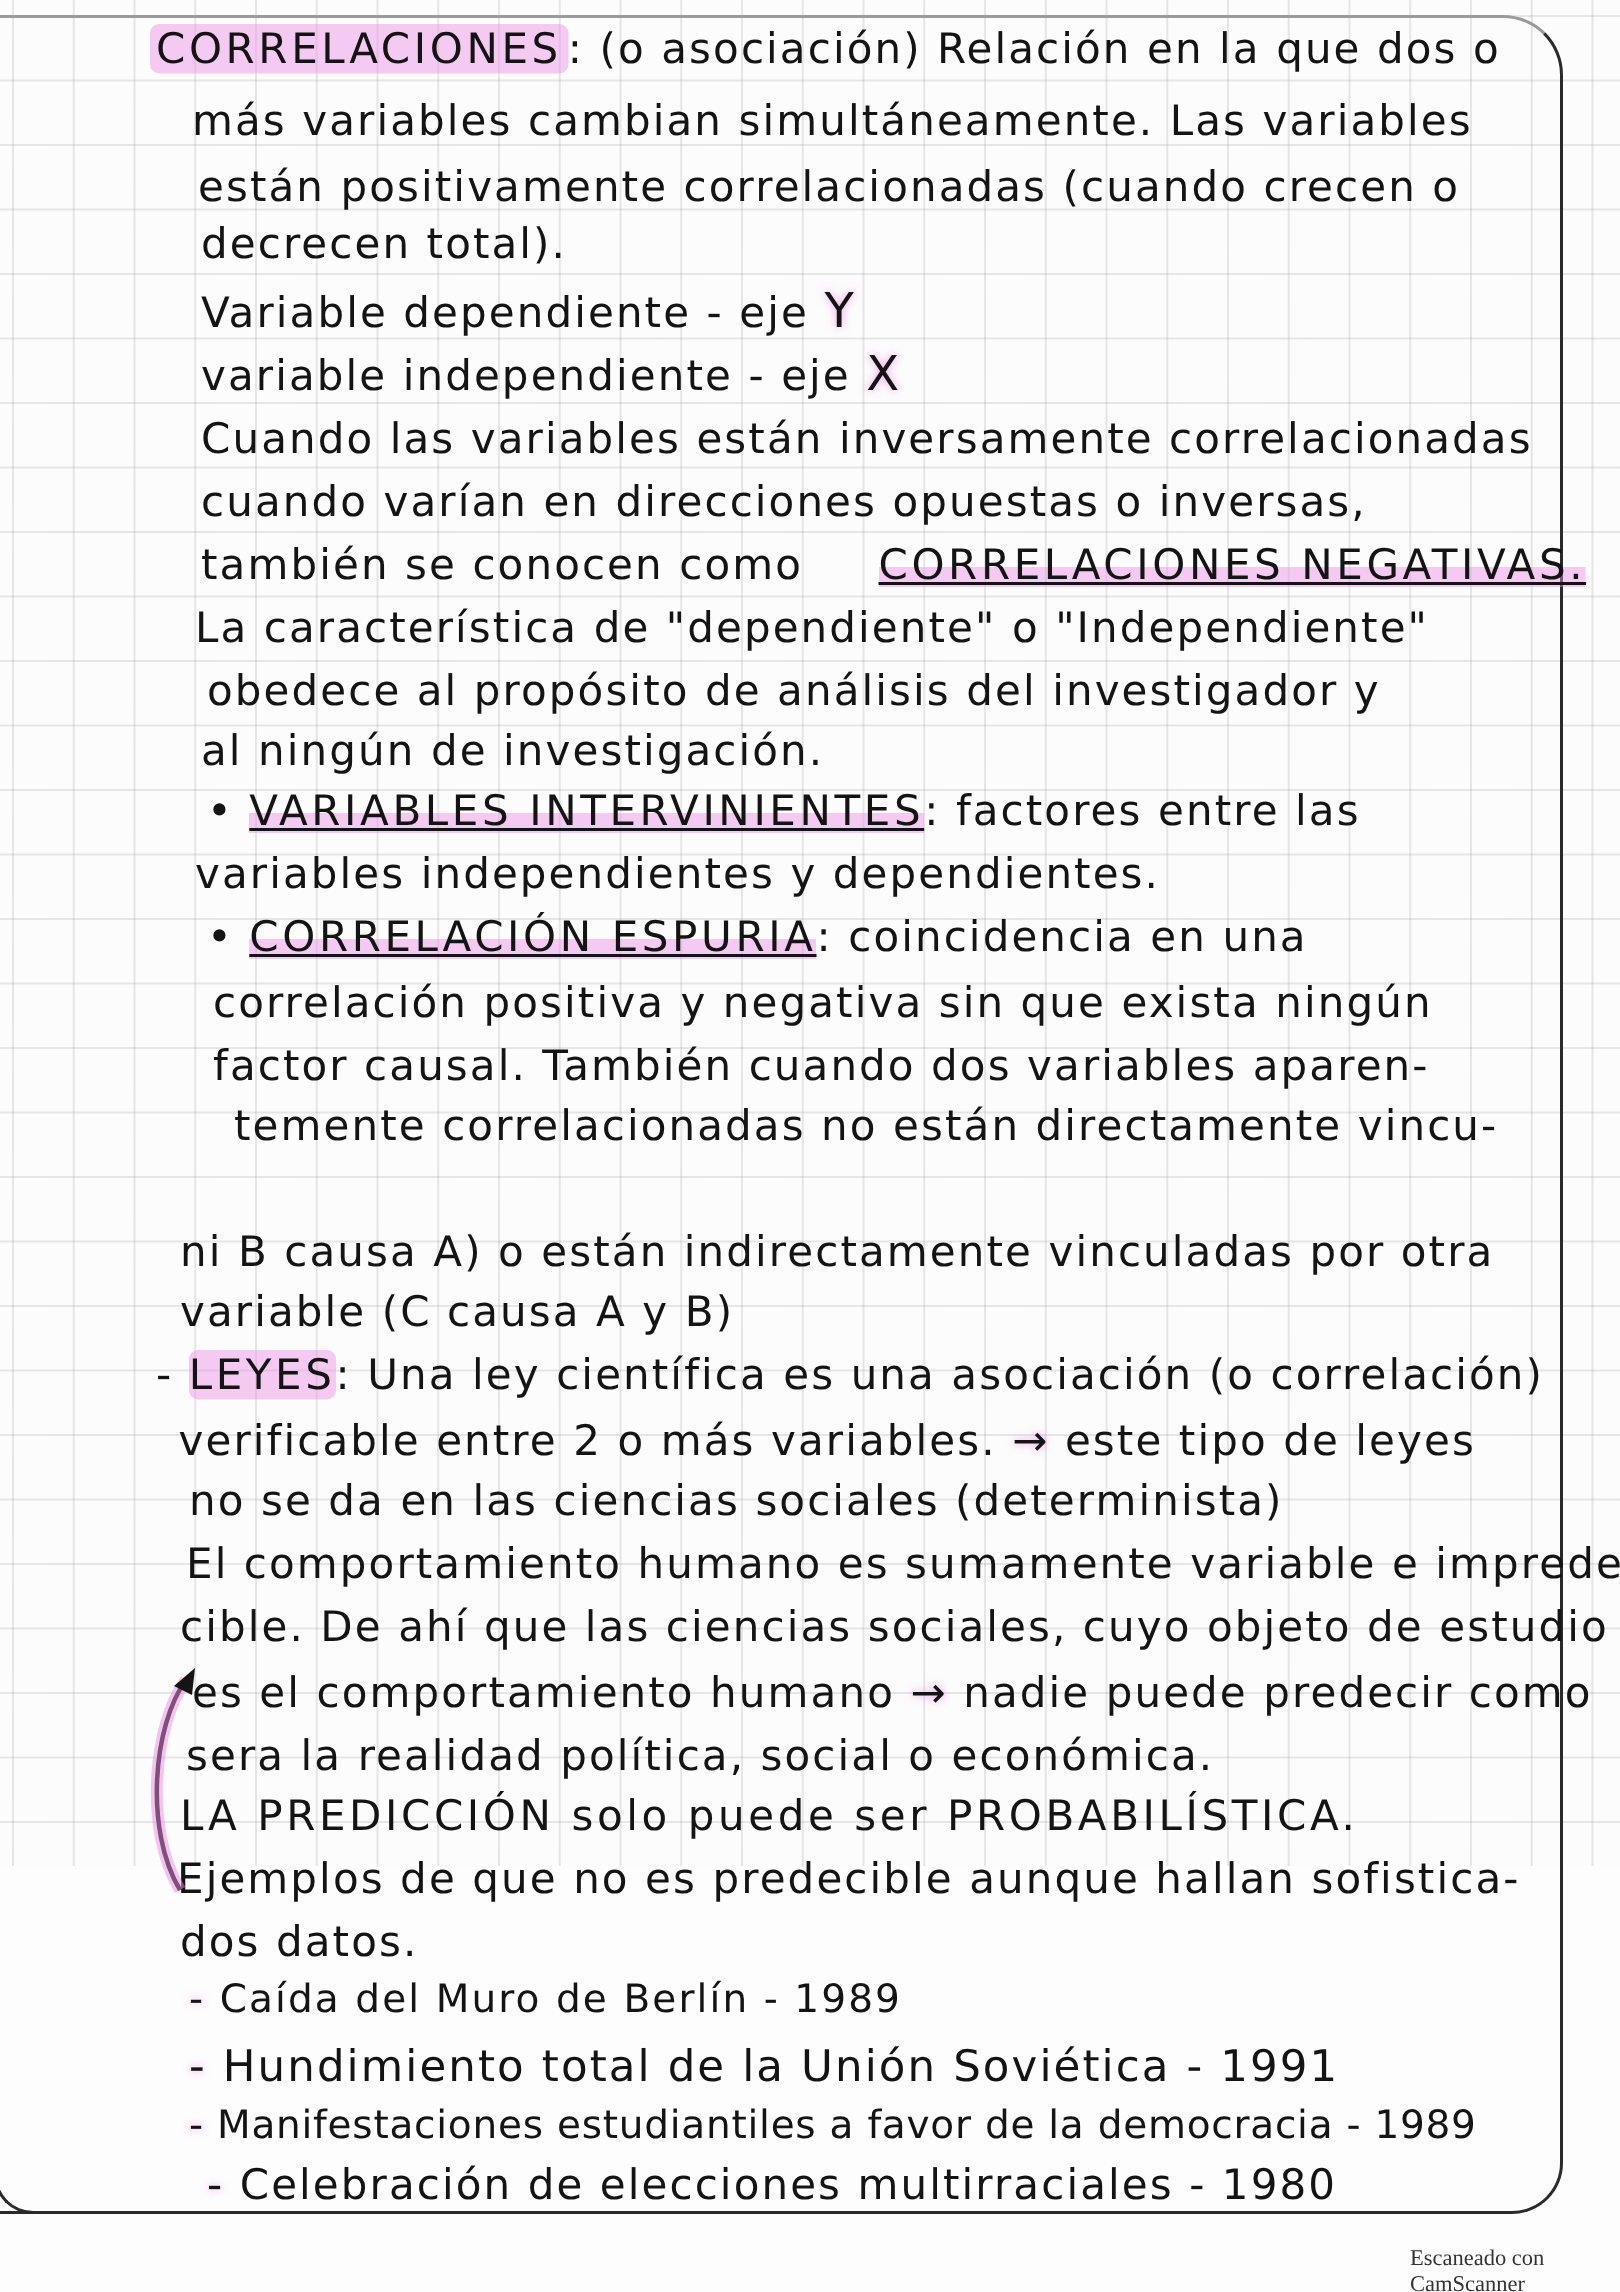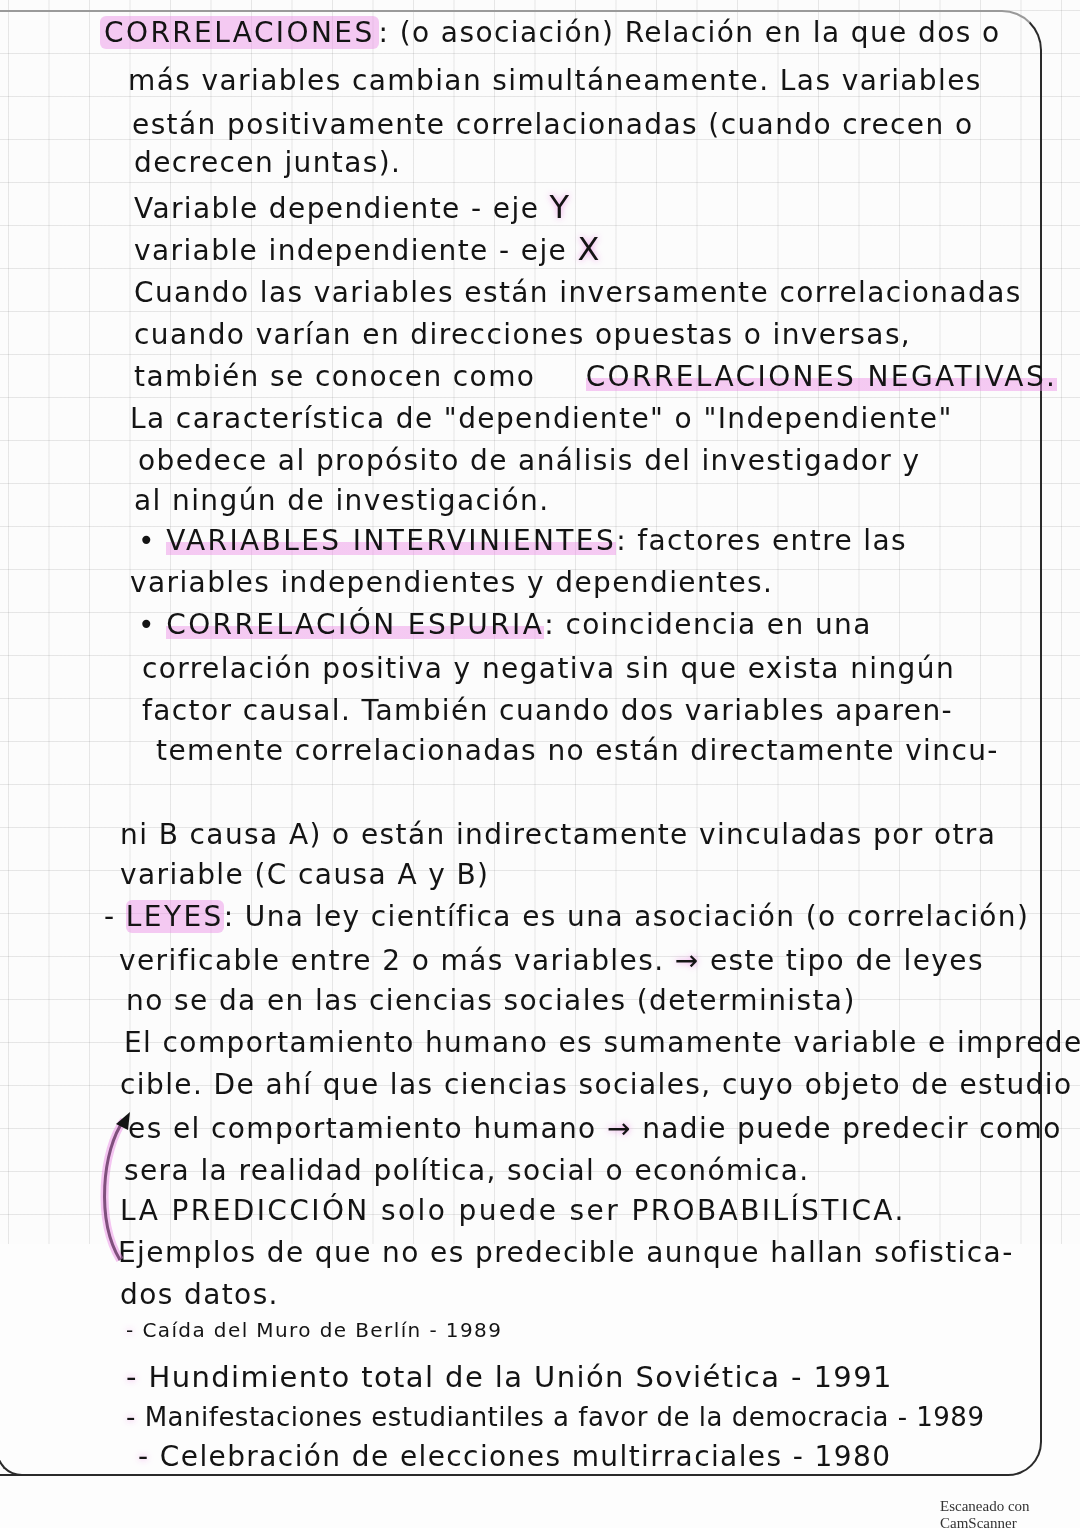--- a/index.html
+++ b/index.html
@@ -29,20 +29,21 @@
     border-radius: 0 0 0 30px;
   }
   .line {
     position: absolute; white-space: nowrap;
     font-family: "DejaVu Sans", sans-serif;
     font-size: 28px; color: #141414; letter-spacing: 1.4px;
     transform-origin: left center;
   }
   .hl {
     background: linear-gradient(to bottom, transparent 55%, rgba(236,140,230,0.45) 55%, rgba(236,140,230,0.45) 95%, transparent 95%);
+    text-decoration: underline;
   }
   .hl-full { background: rgba(236,140,230,0.45); border-radius: 6px; }
   .caps { letter-spacing: 2.4px; }
   .pink { color: #141414; text-shadow: 0 0 6px rgba(236,140,230,0.9); }
   .arrow-margin {
     position: absolute; left: 96px; top: 1110px; width: 40px; height: 160px;
   }
   .watermark {
     position: absolute; left: 940px; top: 1498px;
     font-family: "Liberation Serif", serif; font-size: 15px; color: #333;
@@ -53,21 +54,21 @@
 
 <div class="page">
   <div class="frame"></div>
   <div class="frame-bottom-curve"></div>
 
   <div class="line" style="left:100px;top:16px;">
     <span class="hl-full caps" style="padding:0 4px;">CORRELACIONES</span><span>: (o asociación) Relación en la que dos o</span>
   </div>
   <div class="line" style="left:128px;top:64px;">más variables cambian simultáneamente. Las variables</div>
   <div class="line" style="left:132px;top:108px;">están positivamente correlacionadas (cuando crecen o</div>
-  <div class="line" style="left:134px;top:146px;">decrecen juntas).</div>
+  <div class="line" style="left:134px;top:146px;">decrecen total).</div>
 
   <div class="line" style="left:134px;top:230px;">
     <span>variable independiente - eje</span>
     <span class="pink" style="font-size:32px;">X</span>
   </div>
   <div class="line" style="left:134px;top:188px;">
     <span>Variable dependiente - eje</span>
     <span class="pink" style="font-size:32px;">Y</span>
   </div>
 
@@ -119,21 +120,21 @@
 
   <div class="line" style="left:118px;top:1236px;">Ejemplos de que no es predecible aunque hallan sofistica-</div>
   <div class="line" style="left:120px;top:1278px;">dos datos.</div>
 
   <svg class="arrow-margin" viewBox="0 0 40 160">
     <path d="M28 10 C 6 40, 0 110, 24 150" stroke="#141414" stroke-width="3" fill="none"></path>
     <path d="M28 10 C 6 40, 0 110, 24 150" stroke="rgba(236,140,230,0.5)" stroke-width="8" fill="none"></path>
     <polygon points="20,14 34,2 32,20" fill="#141414"></polygon>
   </svg>
 
-  <div class="line" style="left:126px;top:1318px;font-size:20px;">
+  <div class="line" style="left:126px;top:1318px;font-size:26px;">
     <span class="pink">- </span><span>Caída del Muro de Berlín - 1989</span>
   </div>
   <div class="line" style="left:126px;top:1360px;font-size:29px;">
     <span class="pink">- </span><span>Hundimiento total de la Unión Soviética - 1991</span>
   </div>
   <div class="line" style="left:126px;top:1402px;font-size:26px;letter-spacing:0.5px;">
     <span class="pink">- </span><span>Manifestaciones estudiantiles a favor de la democracia - 1989</span>
   </div>
   <div class="line" style="left:126px;top:1440px;font-size:28px;margin-left:12px;">
     <span class="pink">- </span><span>Celebración de elecciones multirraciales - 1980</span>

